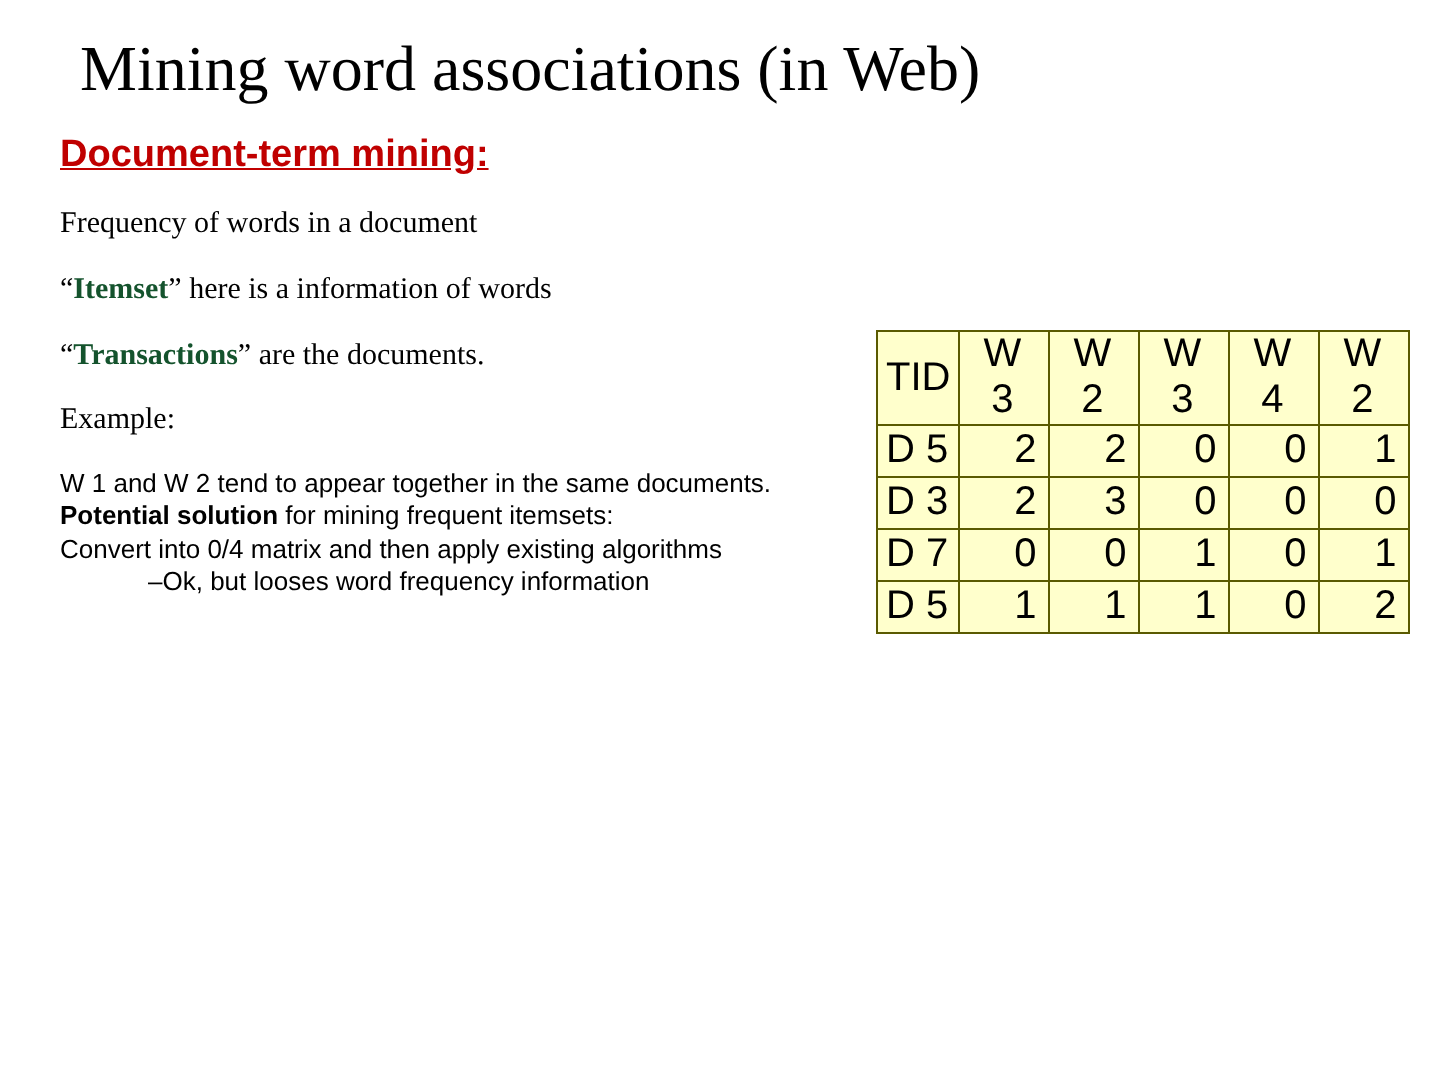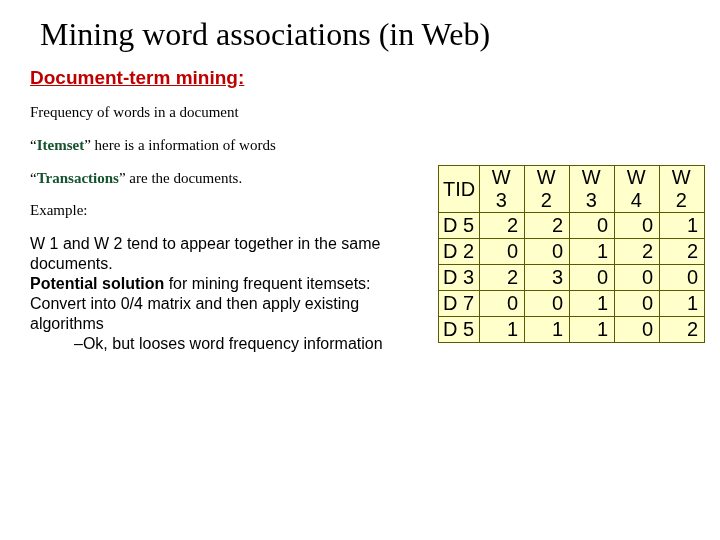--- a/index.html
+++ b/index.html
@@ -30,21 +30,21 @@
     color: #c00000;
     text-decoration: underline;
     margin-bottom: 14px;
   }
   .body-serif {
     font-size: 15px;
     line-height: 1.25;
   }
   .body-sans {
     font-family: Arial, Helvetica, sans-serif;
-    font-size: 16px;
+    font-size: 13px;
     line-height: 1.25;
   }
   .left-col {
     width: 400px;
   }
   .para { margin-bottom: 14px; }
   .term-red {
     color: #14532d;
     font-weight: bold;
   }
@@ -124,28 +124,20 @@
       <tbody>
         <tr>
           <td class="col-tid">D 5</td>
           <td class="col-w">2</td>
           <td class="col-w">2</td>
           <td class="col-w">0</td>
           <td class="col-w">0</td>
           <td class="col-w">1</td>
         </tr>
         <tr>
-          <td class="col-tid">D 2</td>
-          <td class="col-w">0</td>
-          <td class="col-w">0</td>
-          <td class="col-w">1</td>
-          <td class="col-w">2</td>
-          <td class="col-w">2</td>
-        </tr>
-        <tr>
           <td class="col-tid">D 3</td>
           <td class="col-w">2</td>
           <td class="col-w">3</td>
           <td class="col-w">0</td>
           <td class="col-w">0</td>
           <td class="col-w">0</td>
         </tr>
         <tr>
           <td class="col-tid">D 7</td>
           <td class="col-w">0</td>

